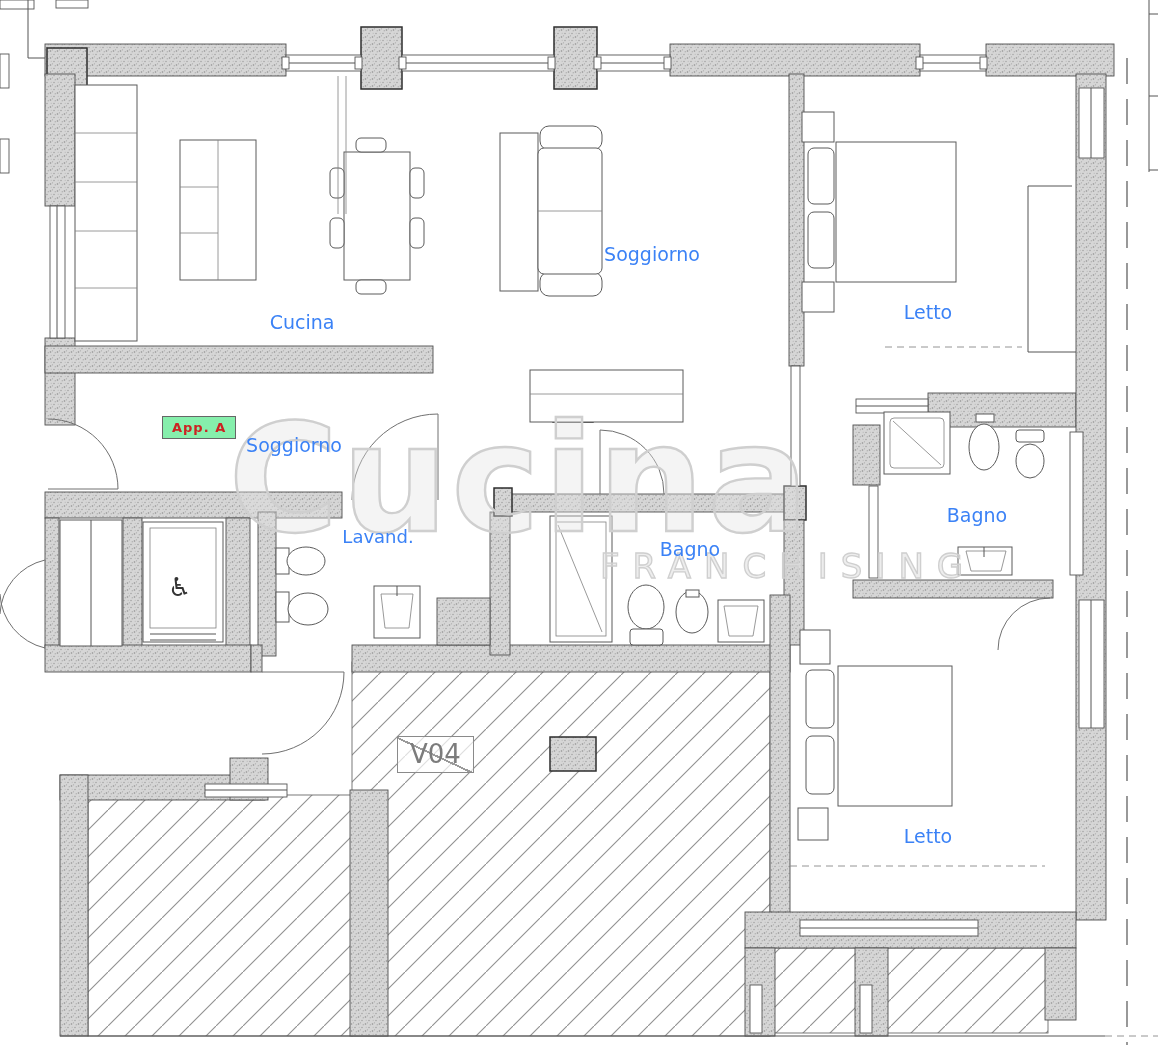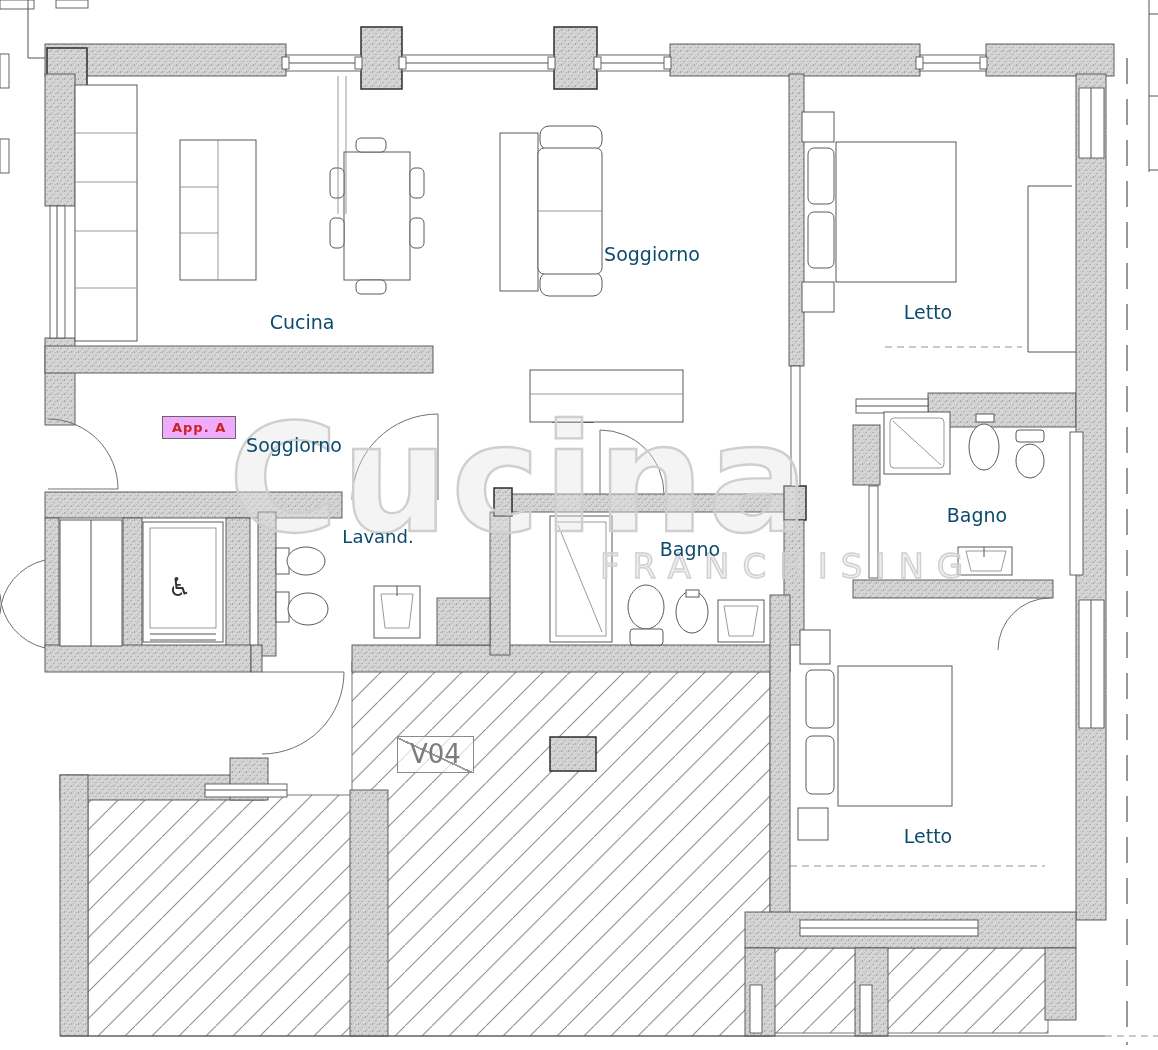--- a/index.html
+++ b/index.html
@@ -10,24 +10,24 @@
   .wallb{fill:url(#stipple);stroke:#2e2e2e;stroke-width:1.5;}
   .furn{fill:#fff;stroke:#5a5a5a;stroke-width:1;}
   .ln{stroke:#555;stroke-width:1;fill:none;}
   .lnt{stroke:#808080;stroke-width:.8;fill:none;}
   .win{fill:#fff;stroke:#555;stroke-width:.9;}
   .door{stroke:#707070;stroke-width:1;fill:none;}
   .hatchr{fill:url(#hatch);stroke:#6a6a6a;stroke-width:.9;}
   .dash{stroke:#555;stroke-width:1.2;fill:none;stroke-dasharray:26 15;}
   .dash2{stroke:#888;stroke-width:.9;fill:none;stroke-dasharray:7 5;}
   .room-label{position:absolute;z-index:3;transform:translate(-50%,-50%);
-    font-size:19px;color:#0c4a6e;white-space:nowrap;}
+    font-size:19px;color:#3b82f6;white-space:nowrap;}
   .small-label{font-size:18px;}
   #unit-label{position:absolute;z-index:3;left:162px;top:416px;border:1.2px solid #666;
-    background:#f0abfc;color:#cc2222;font-size:13px;font-weight:600;letter-spacing:1px;
+    background:#86efac;color:#cc2222;font-size:13px;font-weight:600;letter-spacing:1px;
     padding:4px 9px;line-height:1;}
   #terrace-label{position:absolute;z-index:3;left:397px;top:736px;border:1.5px solid #8a8a8a;
     color:#7c7c7c;font-size:26px;padding:2px 12px;line-height:1.2;
     background:linear-gradient(to top right,rgba(255,255,255,.7) 47%,#9a9a9a 47%,#9a9a9a 50%,rgba(255,255,255,.7) 50%);}
   #watermark-main{position:absolute;z-index:2;left:165px;top:383px;width:710px;height:192px;
     display:flex;align-items:center;justify-content:center;font-size:150px;font-weight:700;
     letter-spacing:3px;color:rgba(225,225,225,.38);-webkit-text-stroke:2.4px #cfcfcf;}
   #watermark-sub{position:absolute;z-index:2;left:600px;top:546px;white-space:nowrap;
     font-size:34px;font-weight:400;letter-spacing:13px;color:rgba(222,222,222,.55);
     -webkit-text-stroke:1.3px #cfcfcf;}

